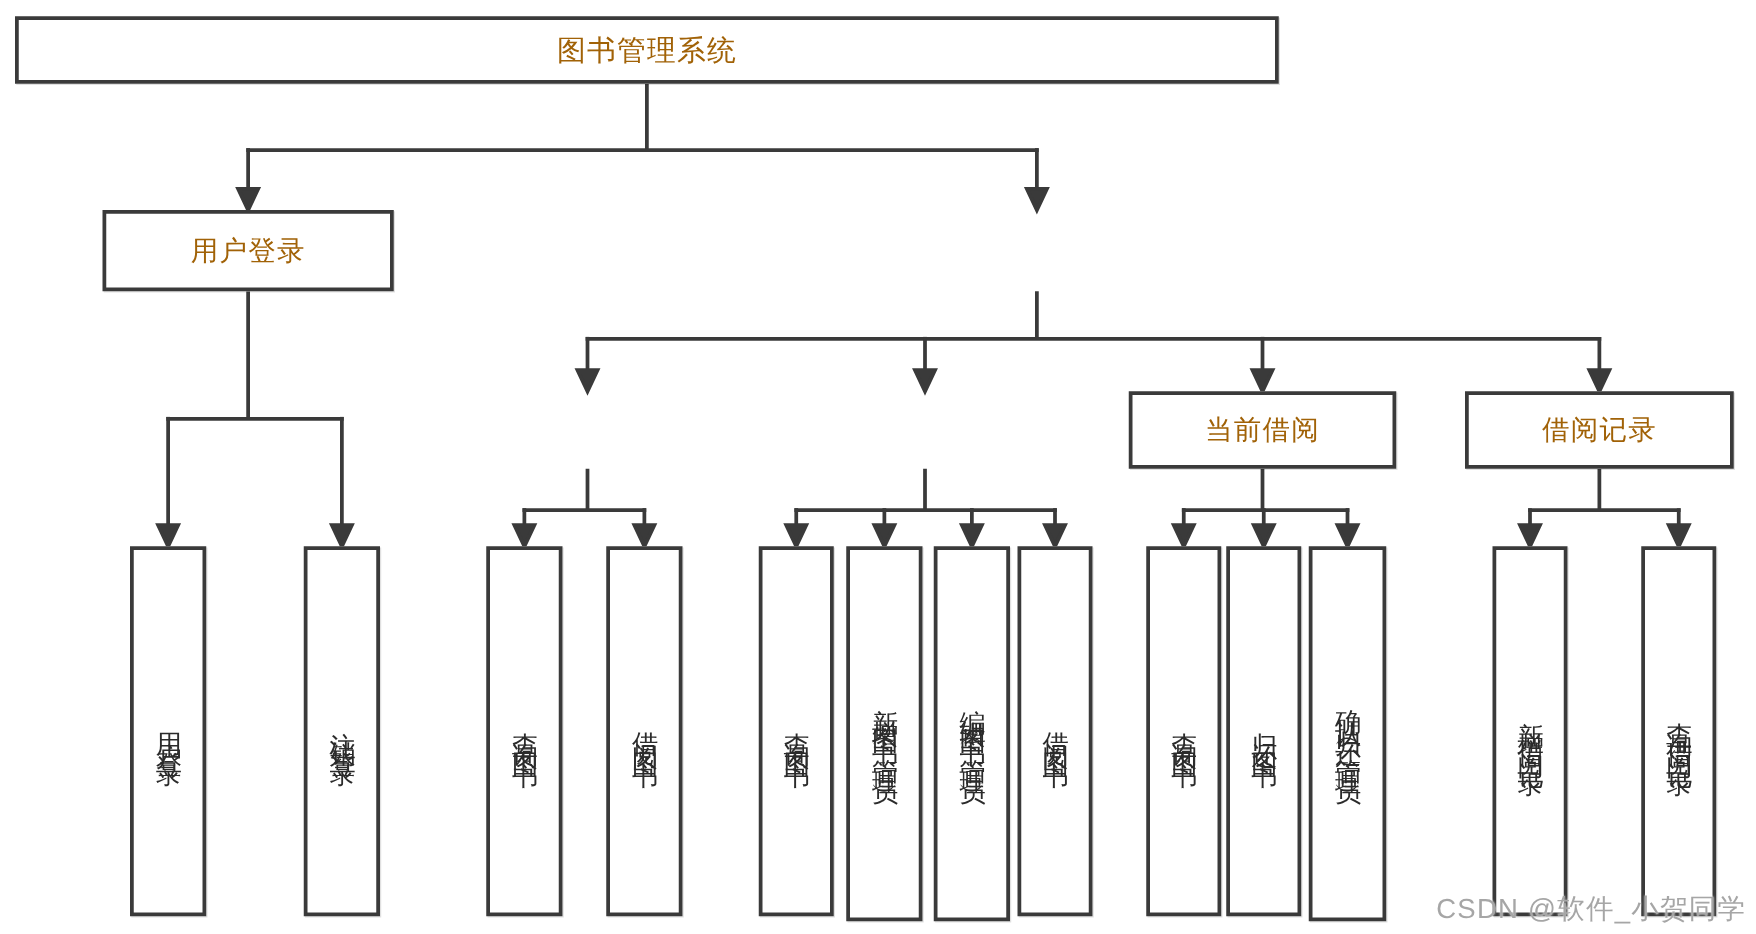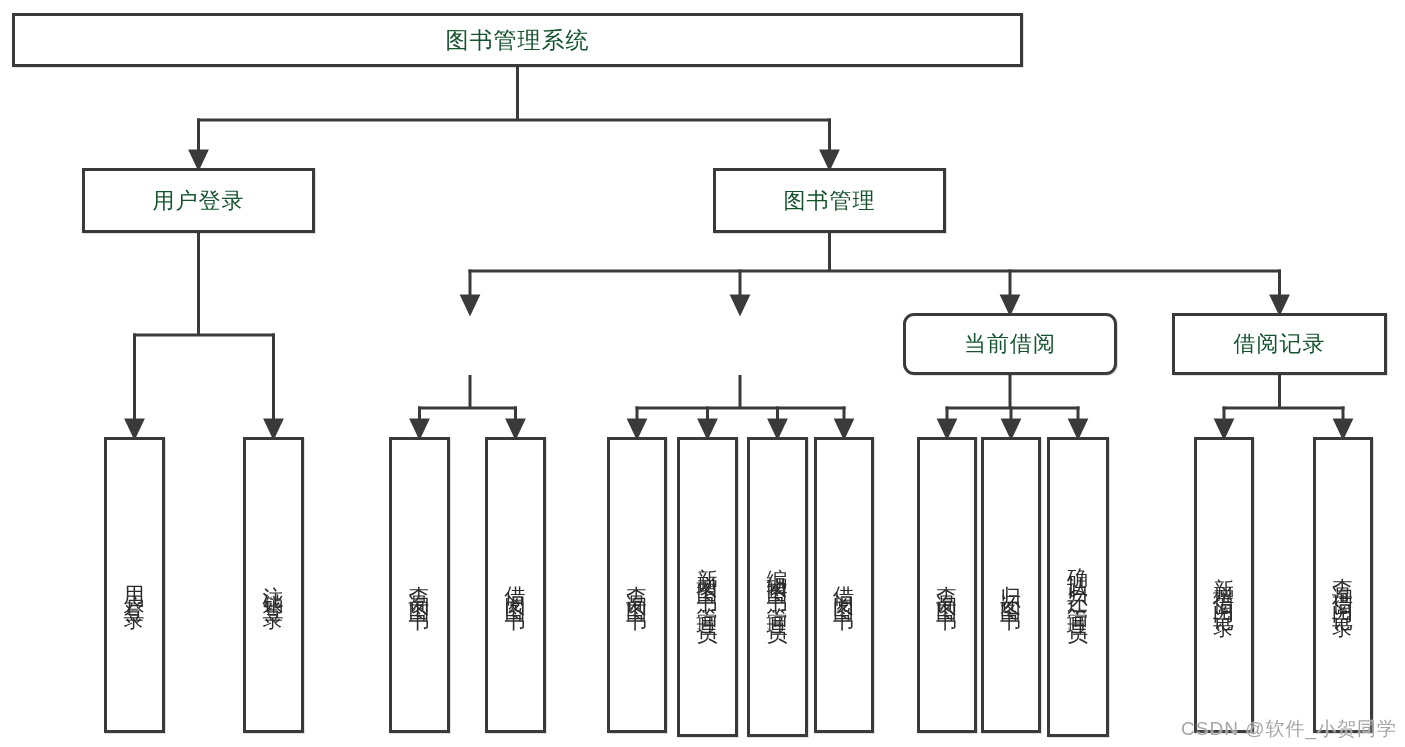--- a/index.html
+++ b/index.html
@@ -10,21 +10,21 @@
     font-family:"Liberation Sans","DejaVu Sans",sans-serif;
     overflow:hidden;
   }
   svg.wires{position:absolute;left:0;top:0;z-index:1;}
   .hbox{
     position:absolute;z-index:2;
     box-sizing:border-box;
     background:#ffffff;
     border:3px solid #3a3a3a;
     display:flex;align-items:center;justify-content:center;
-    font-size:22px;color:#14532d;
+    font-size:22px;color:#a16207;
     letter-spacing:1px;
     box-shadow:1px 1px 0 rgba(0,0,0,0.12);
   }
   .root{font-size:23px;}
   .leaf{
     position:absolute;z-index:2;
     box-sizing:border-box;
     background:#ffffff;
     border:3px solid #3a3a3a;
     display:flex;align-items:center;justify-content:center;
@@ -34,21 +34,21 @@
     writing-mode:vertical-rl;
     text-orientation:mixed;
     font-size:21px;color:#2b2b2b;
     letter-spacing:8px;
     line-height:1;
     white-space:nowrap;
   }
   .watermark{
     position:absolute;z-index:3;
     right:8px;bottom:5px;
-    font-size:19px;
+    font-size:22px;
     color:#a6a6a6;
     text-shadow:0 0 2px #ffffff;
     letter-spacing:1px;
   }
 </style>
 </head>
 <body>
 
 <div class="canvas">
 
@@ -112,23 +112,22 @@
       <line x1="1224" y1="406.5" x2="1224" y2="421"></line>
       <polygon points="1216,420 1232,420 1224,437"></polygon>
       <line x1="1343" y1="406.5" x2="1343" y2="421"></line>
       <polygon points="1335,420 1351,420 1343,437"></polygon>
     </g>
   </svg>
 
   <div class="hbox root" style="left:12px;top:13px;width:1011px;height:54px;">图书管理系统</div>
 
   <div class="hbox" style="left:82px;top:168px;width:233px;height:65px;">用户登录</div>
-  <div class="hbox" style="left:713px;top:168px;width:233px;height:65px;">图书管理</div>
 
-  <div class="hbox" style="left:903px;top:313px;width:214px;height:62px;border-radius:11px;">当前借阅</div>
+  <div class="hbox" style="left:903px;top:313px;width:214px;height:62px;">当前借阅</div>
   <div class="hbox" style="left:1172px;top:313px;width:215px;height:62px;">借阅记录</div>
 
   <div class="leaf" style="left:104px;top:437px;width:61px;height:296px;">
     <span>用户登录</span>
   </div>
   <div class="leaf" style="left:243px;top:437px;width:61px;height:296px;">
     <span>注销登录</span>
   </div>
 
   <div class="leaf" style="left:389px;top:437px;width:61px;height:296px;">

